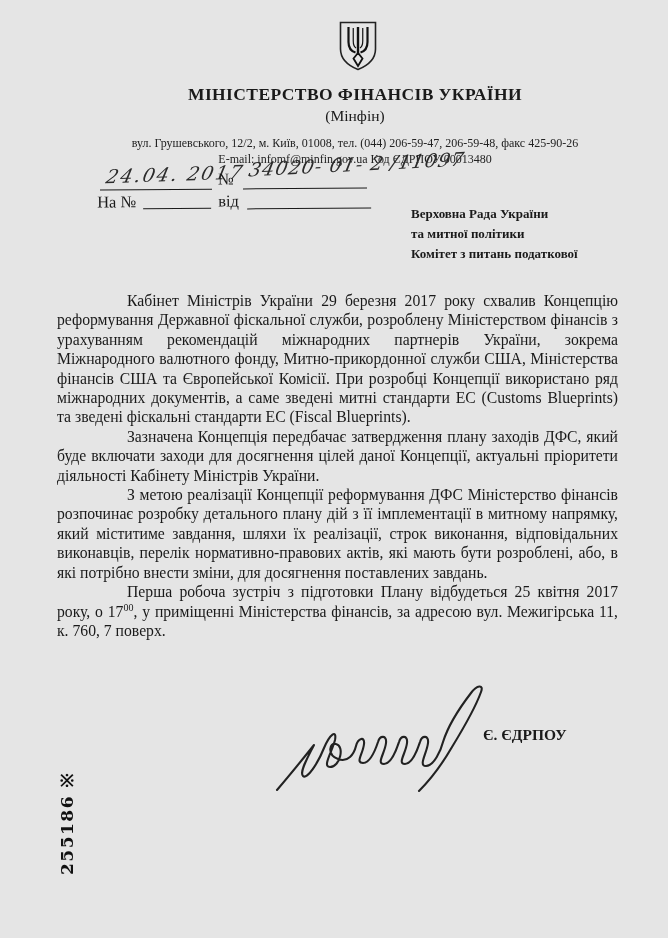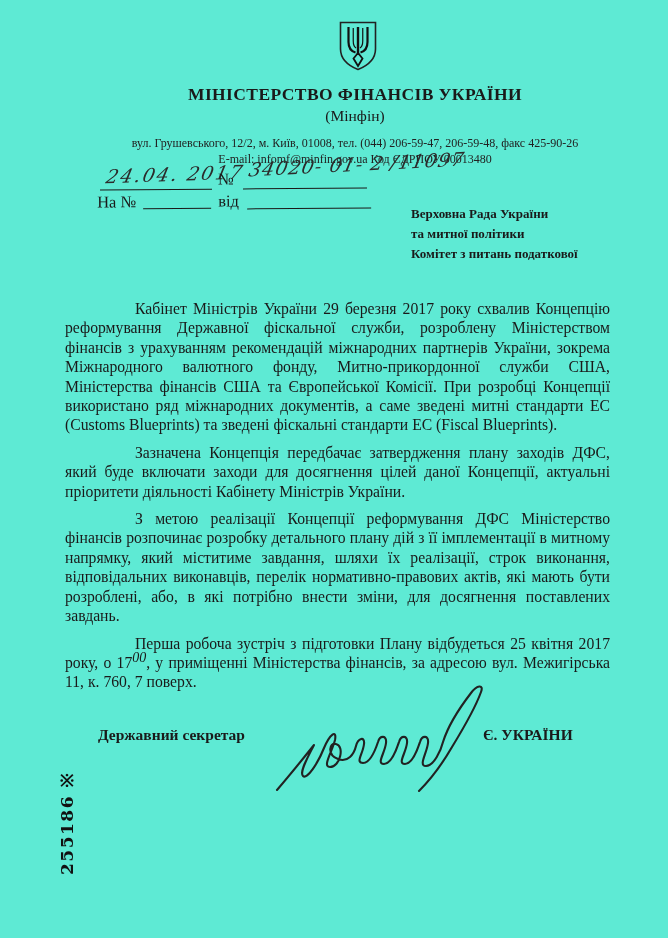--- a/index.html
+++ b/index.html
@@ -5,21 +5,21 @@
   html,body { margin:0; padding:0; }
   body {
     background:#ffffff;
     font-family:"Liberation Serif", serif;
     color:#1a1a1a;
     -webkit-font-smoothing:antialiased;
   }
   .page {
     position:relative;
     width:668px; height:938px;
-    background:#5eead4;
+    background:#e5e5e5;
     overflow:hidden;
   }
 
   
   .coat { position:absolute; left:339px; top:21px; width:38px; height:50px; }
   .lh-text {
     position:absolute; left:0; right:0; top:84px;
     text-align:center; padding-left:42px;
   }
   .lh-title {
@@ -61,22 +61,22 @@
     position:absolute; left:411px; top:204px; width:240px;
     font-size:13px; font-weight:bold; line-height:20px;
   }
 
   
   .letter-body {
     position:absolute; left:57px; top:291px; width:561px;
     font-size:15.7px; line-height:19.4px;
     text-align:justify;
   }
-  .letter-body p { margin:8px; text-indent:70px; }
-  .letter-body sup { font-size:14px; line-height:0;font-style:italic; }
+  .letter-body p { margin:0; text-indent:70px; }
+  .letter-body sup { font-size:10px; line-height:0; }
 
   
   .sig-title {
     position:absolute; left:98px; top:726px;
     font-size:15.5px; font-weight:bold;
   }
   .sig-name {
     position:absolute; left:483px; top:726px;
     font-size:15.5px; font-weight:bold;
   }
@@ -135,21 +135,20 @@
     <div>Комітет з питань податкової</div>
   </div>
 
   <div class="letter-body">
     <p>Кабінет Міністрів України 29 березня 2017 року схвалив Концепцію реформування Державної фіскальної служби, розроблену Міністерством фінансів з урахуванням рекомендацій міжнародних партнерів України, зокрема Міжнародного валютного фонду, Митно-прикордонної служби США, Міністерства фінансів США та Європейської Комісії. При розробці Концепції використано ряд міжнародних документів, а саме зведені митні стандарти ЕС (Customs Blueprints) та зведені фіскальні стандарти ЕС (Fiscal Blueprints).</p>
     <p>Зазначена Концепція передбачає затвердження плану заходів ДФС, який буде включати заходи для досягнення цілей даної Концепції, актуальні пріоритети діяльності Кабінету Міністрів України.</p>
     <p>З метою реалізації Концепції реформування ДФС Міністерство фінансів розпочинає розробку детального плану дій з її імплементації в митному напрямку, який міститиме завдання, шляхи їх реалізації, строк виконання, відповідальних виконавців, перелік нормативно-правових актів, які мають бути розроблені, або, в які потрібно внести зміни, для досягнення поставлених завдань.</p>
     <p><span>Перша робоча зустріч з підготовки Плану відбудеться 25 квітня 2017 року, о 17</span><sup>00</sup><span>, у приміщенні Міністерства фінансів, за адресою вул. Межигірська 11, к. 760, 7 поверх.</span></p>
   </div>
 
-  <div class="sig-title">Державний секретар</div>
 
   <svg class="sig-svg" width="245" height="125" viewBox="0 0 245 125" aria-hidden="true">
     <path d="M4 106
              C 16 92, 33 71, 41 61
              C 35 73, 26 88, 30 92
              C 34 96, 45 79, 51 64
              C 57 50, 64 45, 62 56
              C 59 68, 49 83, 57 83
              C 67 83, 72 62, 63 60
              C 56 58, 54 71, 65 75
@@ -165,17 +164,17 @@
              C 140 80, 145 64, 147 58
              C 149 51, 156 51, 155 59
              C 154 69, 145 82, 153 82
              C 161 82, 168 66, 170 58
              C 175 42, 188 22, 198 9
              C 204 1, 211 0, 208 8
              C 203 22, 190 45, 179 63
              C 168 82, 155 98, 146 107" fill="none" stroke="#222" stroke-width="2.1" stroke-linecap="round" stroke-linejoin="round"></path>
   </svg>
 
-  <div class="sig-name">Є. УКРАЇНИ</div>
+  <div class="sig-name">Є. ЄДРПОУ</div>
 
   <div class="stamp">255186 ※</div>
 
 </div>
 
 </body></html>

